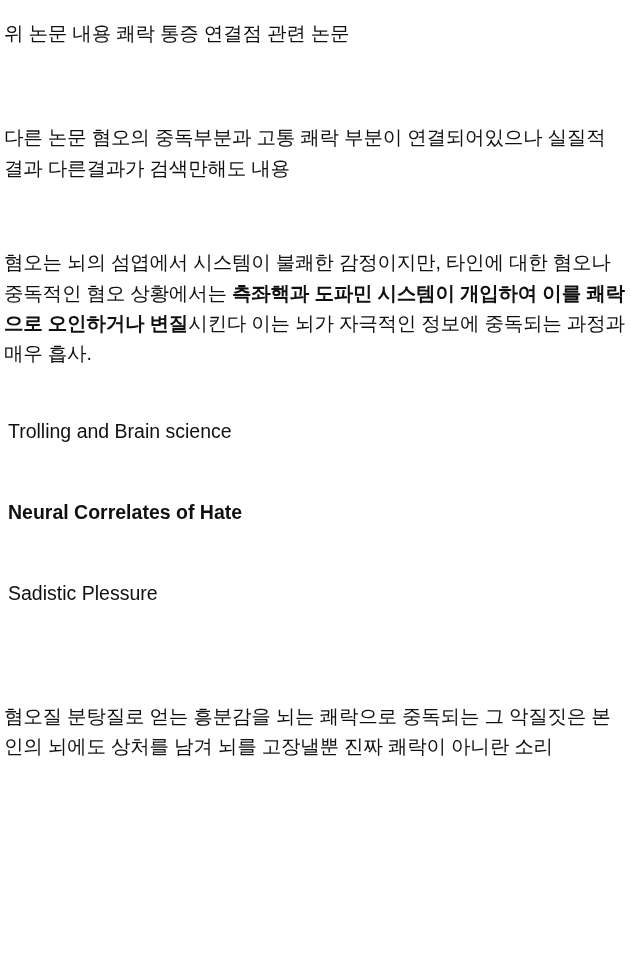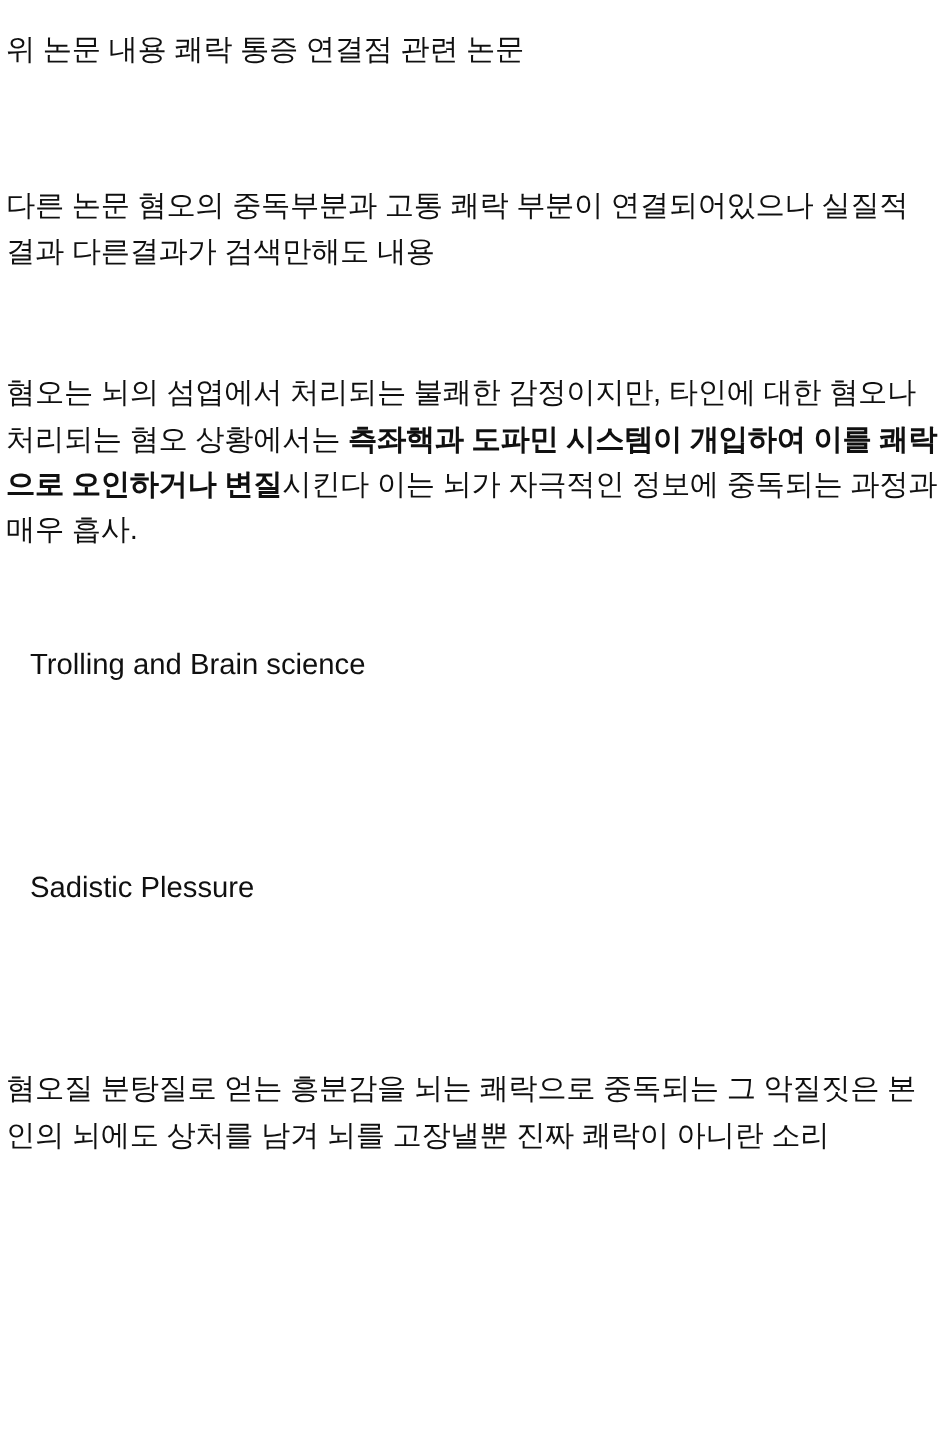--- a/index.html
+++ b/index.html
@@ -32,45 +32,46 @@
   .gap-xl { height: 74px; }
   .gap-lg { height: 64px; }
   .gap-md { height: 44px; }
   .strong {
     font-weight: bold;
   }
   .latin {
     font-size: 19.5px;
     line-height: 1.5;
     color: #101010;
-    margin: 16px;
+    margin: 4px;
   }
   .latin.bold { font-weight: bold; }
 </style>
 </head>
 <body>
 
 <div class="page">
 
   <p class="para">위 논문 내용 쾌락 통증 연결점 관련 논문</p>
 
   <div class="gap-xl"></div>
 
   <p class="para">다른 논문 혐오의 중독부분과 고통 쾌락 부분이 연결되어있으나 실질적 결과 다른결과가 검색만해도 내용</p>
 
   <div class="gap-lg"></div>
 
-  <p class="para"><span>혐오는 뇌의 섬엽에서 처리되는 불쾌한 감정이지만, 타인에 대한 혐오나 처리되는 혐오 상황에서는 </span><span class="strong">측좌핵과 도파민 시스템이 개입하여 이를 쾌락으로 오인하거나 변질</span><span>시킨다 이는 뇌가 자극적인 정보에 중독되는 과정과 매우 흡사.</span></p>
+  <p class="para"><span>혐오는 뇌의 섬엽에서 시스템이 불쾌한 감정이지만, 타인에 대한 혐오나 중독적인 혐오 상황에서는 </span><span class="strong">측좌핵과 도파민 시스템이 개입하여 이를 쾌락으로 오인하거나 변질</span><span>시킨다 이는 뇌가 자극적인 정보에 중독되는 과정과 매우 흡사.</span></p>
 
   <div class="gap-md"></div>
 
   <p class="latin">Trolling and Brain science</p>
 
   <div class="gap-md"></div>
 
+  <p class="latin bold">Neural Correlates of Hate</p>
 
   <div class="gap-md"></div>
 
   <p class="latin">Sadistic Plessure</p>
 
   <div class="gap-md"></div>
 
 
   <div class="gap-md"></div>
 

